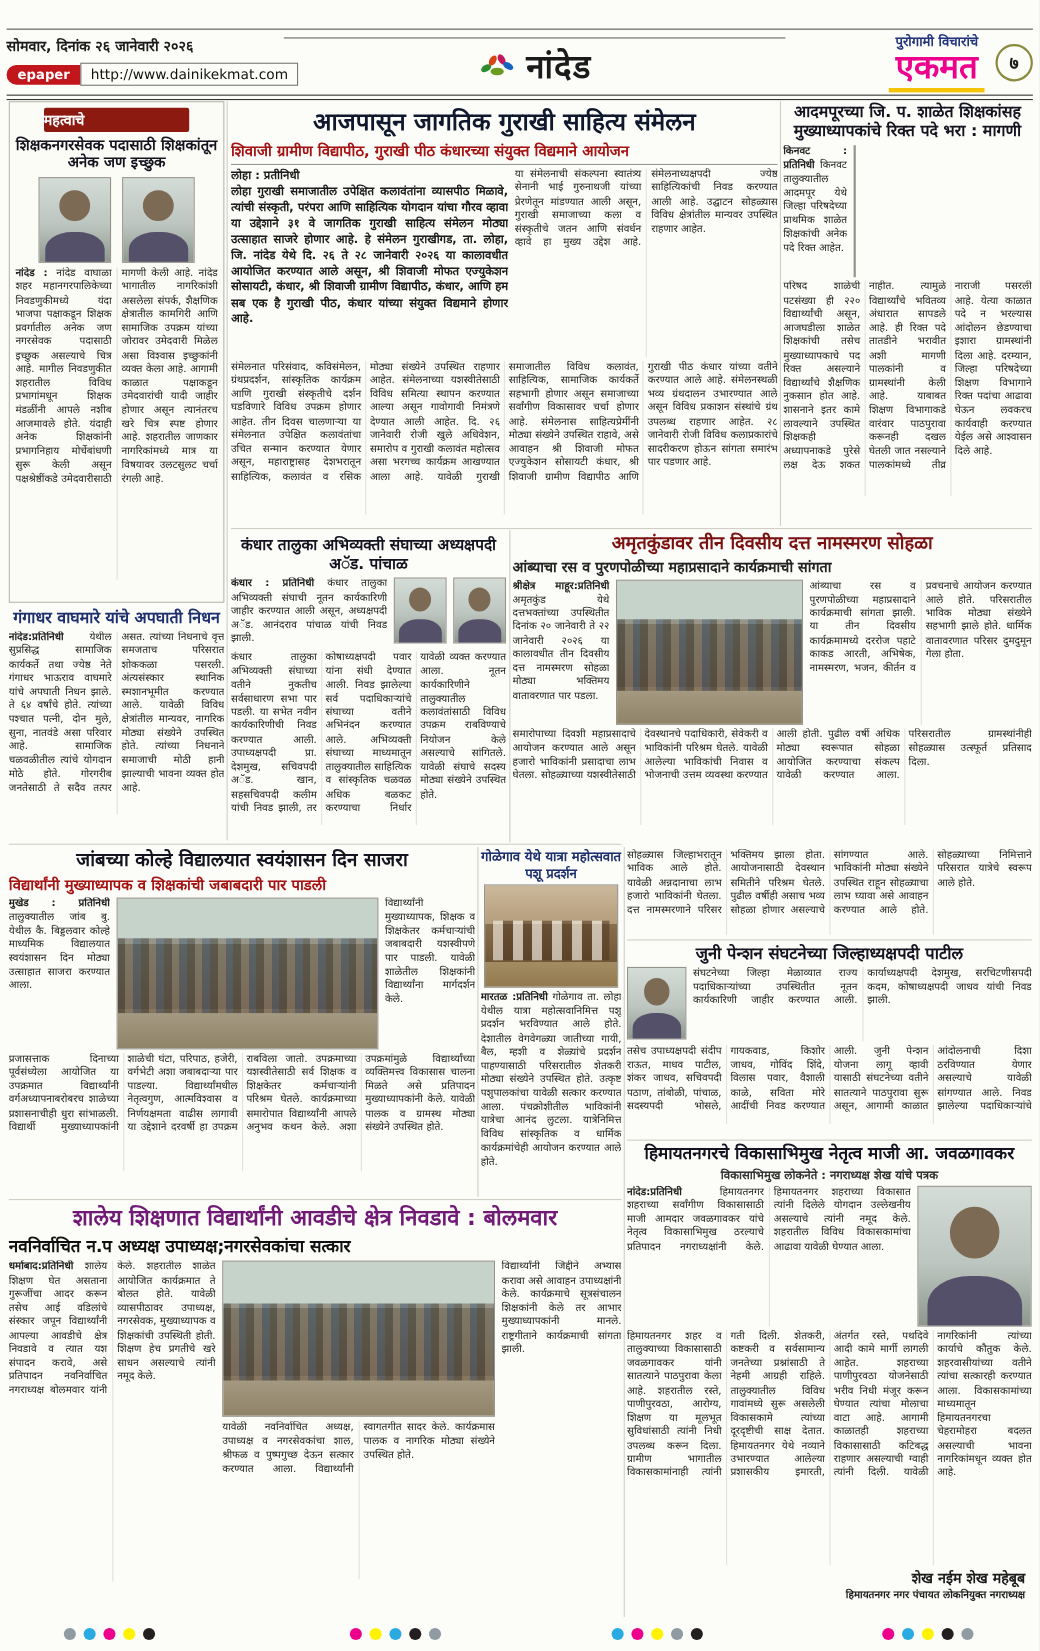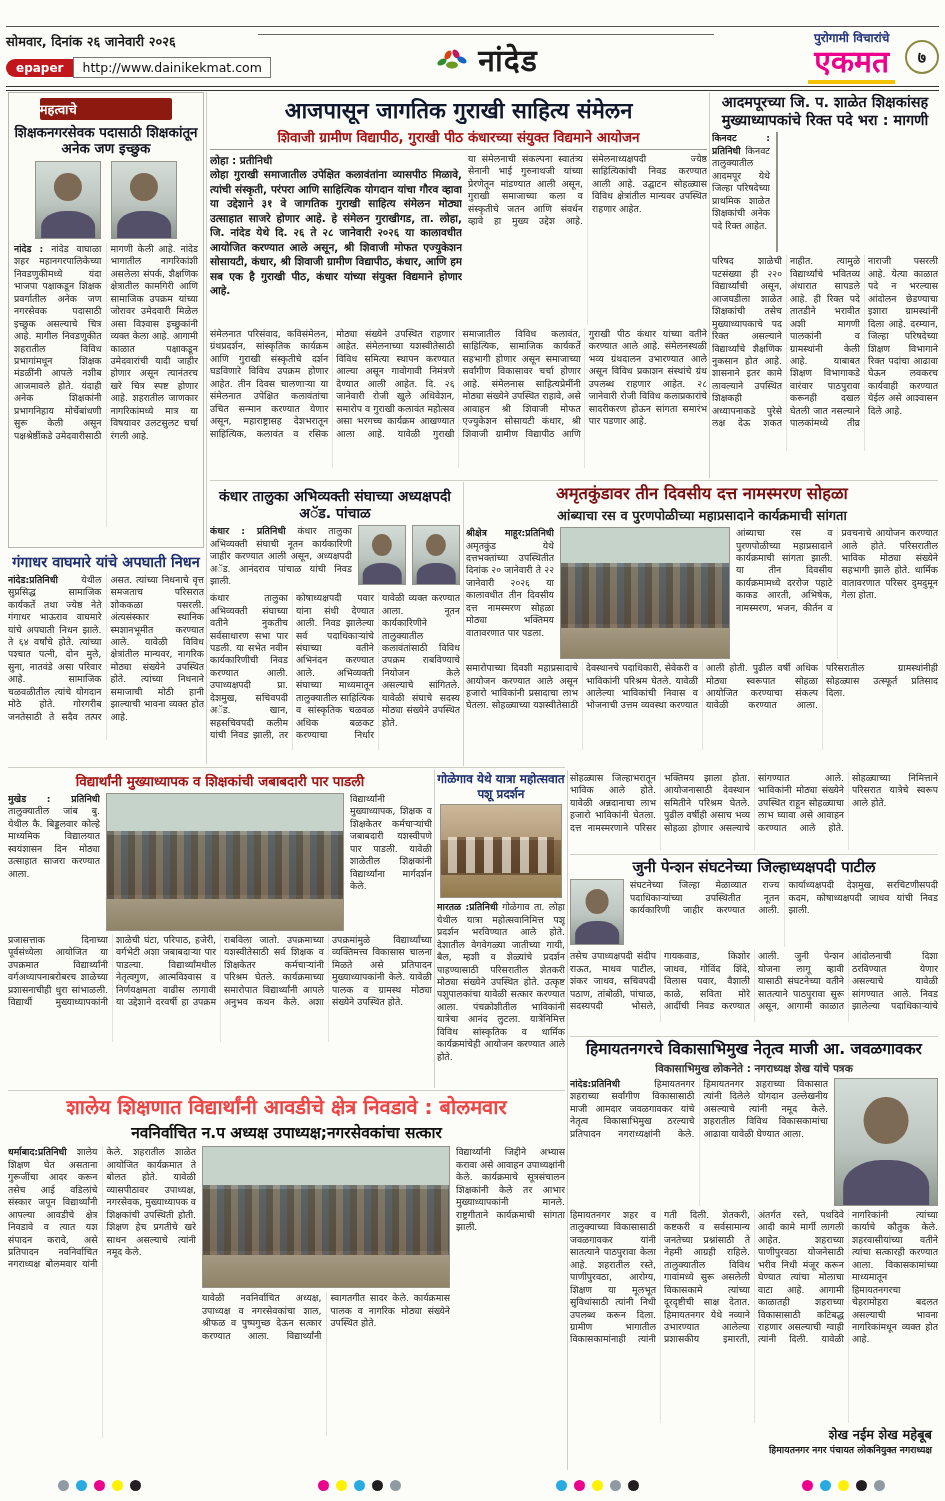--- a/index.html
+++ b/index.html
@@ -20,21 +20,21 @@
   .brand { font-size:30px; font-weight:bold; color:#ec008c; line-height:1.05; text-align:center; border-bottom:4px solid #f5c400; padding:0 6px 2px; }
   .pageno { width:30px; height:30px; border:2px solid #8a8a3f; border-radius:50%; display:flex; align-items:center; justify-content:center; font-size:16px; font-weight:bold; flex:0 0 auto; }
   .rule-double { position:absolute; left:6px; right:6px; top:86px; height:3px; border-top:1px solid #333; border-bottom:1px solid #333; }
 
   
   .sec { position:absolute; overflow:hidden; box-sizing:border-box; }
   .boxed { border:1px solid #b9b6ae; padding:3px 5px; background:#fcfcf7; }
   .label-bar { width:72%; margin:2px auto 4px; color:#fff; font-weight:bold; text-align:left; font-size:13px; padding:2px 0; border-radius:2px; background:#8c1a11; }
   .hl { font-weight:bold; text-align:center; margin:2px 0; line-height:1.22; color:#141420; }
   .hl-main { font-size:22px; font-weight:bold; text-align:center; color:#10182e; margin:2px 0 4px; white-space:nowrap; overflow:hidden; }
-  .subhead { text-align:center; font-weight:bold; margin:2px 0; font-size:13px; color:#222; }
+  .subhead { text-align:left; font-weight:bold; margin:2px 0; font-size:13px; color:#222; }
   .subhead.red { color:#a51212; font-size:13.5px; }
   .kicker { text-align:center; font-size:10.5px; font-weight:bold; color:#333; margin:0 0 3px; }
   .thinrule { border-top:1px solid #999; margin:3px 0; }
   .body { font-size:9.3px; line-height:1.34; text-align:justify; color:#222; overflow:hidden; }
   .cols-2 { column-count:2; column-gap:9px; column-rule:1px solid #e2e2db; }
   .cols-3 { column-count:3; column-gap:8px; column-rule:1px solid #e2e2db; }
   .cols-4 { column-count:4; column-gap:8px; column-rule:1px solid #e2e2db; }
   .dateline { font-weight:bold; }
   .row { display:flex; gap:6px; margin:3px 0; align-items:flex-start; }
   .grow { flex:1; }
@@ -173,20 +173,21 @@
       </div>
       <div class="photo photo-group" style="width:170px;height:132px"></div>
       <div class="body cols-2 grow" style="height:132px">आंब्याचा रस व पुरणपोळीच्या महाप्रसादाने कार्यक्रमाची सांगता झाली. या तीन दिवसीय कार्यक्रमामध्ये दररोज पहाटे काकड आरती, अभिषेक, नामस्मरण, भजन, कीर्तन व प्रवचनाचे आयोजन करण्यात आले होते. परिसरातील भाविक मोठ्या संख्येने सहभागी झाले होते. धार्मिक वातावरणात परिसर दुमदुमून गेला होता.</div>
     </div>
     <div class="body cols-4" style="height:88px">समारोपाच्या दिवशी महाप्रसादाचे आयोजन करण्यात आले असून हजारो भाविकांनी प्रसादाचा लाभ घेतला. सोहळ्याच्या यशस्वीतेसाठी देवस्थानचे पदाधिकारी, सेवेकरी व भाविकांनी परिश्रम घेतले. यावेळी आलेल्या भाविकांची निवास व भोजनाची उत्तम व्यवस्था करण्यात आली होती. पुढील वर्षी अधिक मोठ्या स्वरूपात सोहळा आयोजित करण्याचा संकल्प यावेळी करण्यात आला. परिसरातील ग्रामस्थांनीही सोहळ्यास उत्स्फूर्त प्रतिसाद दिला.</div>
   </section>
 
   <div class="sec body cols-4" style="left:570px;top:772px;width:368px;height:78px">सोहळ्यास जिल्हाभरातून भाविक आले होते. यावेळी अन्नदानाचा लाभ हजारो भाविकांनी घेतला. दत्त नामस्मरणाने परिसर भक्तिमय झाला होता. आयोजनासाठी देवस्थान समितीने परिश्रम घेतले. पुढील वर्षीही असाच भव्य सोहळा होणार असल्याचे सांगण्यात आले. भाविकांनी मोठ्या संख्येने उपस्थित राहून सोहळ्याचा लाभ घ्यावा असे आवाहन करण्यात आले होते. सोहळ्याच्या निमित्ताने परिसरात यात्रेचे स्वरूप आले होते.</div>
 
   <section class="sec" style="left:8px;top:770px;width:424px;height:318px">
+    <h2 class="hl" style="font-size:17px">जांबच्या कोल्हे विद्यालयात स्वयंशासन दिन साजरा</h2>
     <h3 class="subhead red">विद्यार्थांनी मुख्याध्यापक व शिक्षकांची जबाबदारी पार पाडली</h3>
     <div class="row">
       <div class="body" style="width:92px;height:138px">
         <span class="dateline">मुखेड : प्रतिनिधी</span>
         <span>तालुक्यातील जांब बु. येथील कै. बिड्डलवार कोल्हे माध्यमिक विद्यालयात स्वयंशासन दिन मोठ्या उत्साहात साजरा करण्यात आला.</span>
       </div>
       <div class="photo photo-group" style="width:238px;height:138px"></div>
       <div class="body grow" style="height:138px">विद्यार्थ्यांनी मुख्याध्यापक, शिक्षक व शिक्षकेतर कर्मचाऱ्यांची जबाबदारी यशस्वीपणे पार पाडली. यावेळी शाळेतील शिक्षकांनी विद्यार्थ्यांना मार्गदर्शन केले.</div>
     </div>
     <div class="body cols-4" style="height:108px">प्रजासत्ताक दिनाच्या पूर्वसंध्येला आयोजित या उपक्रमात विद्यार्थ्यांनी वर्गअध्यापनाबरोबरच शाळेच्या प्रशासनाचीही धुरा सांभाळली. विद्यार्थी मुख्याध्यापकांनी शाळेची घंटा, परिपाठ, हजेरी, वर्गभेटी अशा जबाबदाऱ्या पार पाडल्या. विद्यार्थ्यांमधील नेतृत्वगुण, आत्मविश्वास व निर्णयक्षमता वाढीस लागावी या उद्देशाने दरवर्षी हा उपक्रम राबविला जातो. उपक्रमाच्या यशस्वीतेसाठी सर्व शिक्षक व शिक्षकेतर कर्मचाऱ्यांनी परिश्रम घेतले. कार्यक्रमाच्या समारोपात विद्यार्थ्यांनी आपले अनुभव कथन केले. अशा उपक्रमांमुळे विद्यार्थ्यांच्या व्यक्तिमत्त्व विकासास चालना मिळते असे प्रतिपादन मुख्याध्यापकांनी केले. यावेळी पालक व ग्रामस्थ मोठ्या संख्येने उपस्थित होते.</div>
@@ -204,21 +205,21 @@
   <section class="sec" style="left:570px;top:856px;width:368px;height:178px">
     <h2 class="hl" style="font-size:15px">जुनी पेन्शन संघटनेच्या जिल्हाध्यक्षपदी पाटील</h2>
     <div class="row">
       <div class="photo photo-portrait" style="width:54px;height:66px"></div>
       <div class="body cols-2 grow" style="height:68px">संघटनेच्या जिल्हा मेळाव्यात राज्य पदाधिकाऱ्यांच्या उपस्थितीत नूतन कार्यकारिणी जाहीर करण्यात आली. कार्याध्यक्षपदी देशमुख, सरचिटणीसपदी कदम, कोषाध्यक्षपदी जाधव यांची निवड झाली.</div>
     </div>
     <div class="body cols-4" style="height:72px">तसेच उपाध्यक्षपदी संदीप राऊत, माधव पाटील, शंकर जाधव, सचिवपदी पठाण, तांबोळी, पांचाळ, सदस्यपदी भोसले, गायकवाड, किशोर जाधव, गोविंद शिंदे, विलास पवार, वैशाली काळे, सविता मोरे आदींची निवड करण्यात आली. जुनी पेन्शन योजना लागू व्हावी यासाठी संघटनेच्या वतीने सातत्याने पाठपुरावा सुरू असून, आगामी काळात आंदोलनाची दिशा ठरविण्यात येणार असल्याचे यावेळी सांगण्यात आले. निवड झालेल्या पदाधिकाऱ्यांचे सर्वत्र अभिनंदन होत आहे.</div>
   </section>
 
   <section class="sec" style="left:8px;top:1093px;width:557px;height:377px">
-    <h1 class="hl" style="font-size:20px;color:#ef4444">शालेय शिक्षणात विद्यार्थांनी आवडीचे क्षेत्र निवडावे : बोलमवार</h1>
+    <h1 class="hl" style="font-size:20px;color:#701a75">शालेय शिक्षणात विद्यार्थांनी आवडीचे क्षेत्र निवडावे : बोलमवार</h1>
     <h2 class="subhead" style="font-size:15.5px;color:#101010">नवनिर्वाचित न.प अध्यक्ष उपाध्यक्ष;नगरसेवकांचा सत्कार</h2>
     <div class="row">
       <div class="body cols-2" style="width:188px;height:292px">
         <span class="dateline">धर्माबाद:प्रतिनिधी</span>
         <span>शालेय शिक्षण घेत असताना गुरूजींचा आदर करून तसेच आई वडिलांचे संस्कार जपून विद्यार्थ्यांनी आपल्या आवडीचे क्षेत्र निवडावे व त्यात यश संपादन करावे, असे प्रतिपादन नवनिर्वाचित नगराध्यक्ष बोलमवार यांनी केले. शहरातील शाळेत आयोजित कार्यक्रमात ते बोलत होते. यावेळी व्यासपीठावर उपाध्यक्ष, नगरसेवक, मुख्याध्यापक व शिक्षकांची उपस्थिती होती. शिक्षण हेच प्रगतीचे खरे साधन असल्याचे त्यांनी नमूद केले.</span>
       </div>
       <div style="width:248px">
         <div class="photo photo-group" style="width:248px;height:142px"></div>
         <div class="body cols-2" style="height:144px;margin-top:4px">यावेळी नवनिर्वाचित अध्यक्ष, उपाध्यक्ष व नगरसेवकांचा शाल, श्रीफळ व पुष्पगुच्छ देऊन सत्कार करण्यात आला. विद्यार्थ्यांनी स्वागतगीत सादर केले. कार्यक्रमास पालक व नागरिक मोठ्या संख्येने उपस्थित होते.</div>
       </div>

